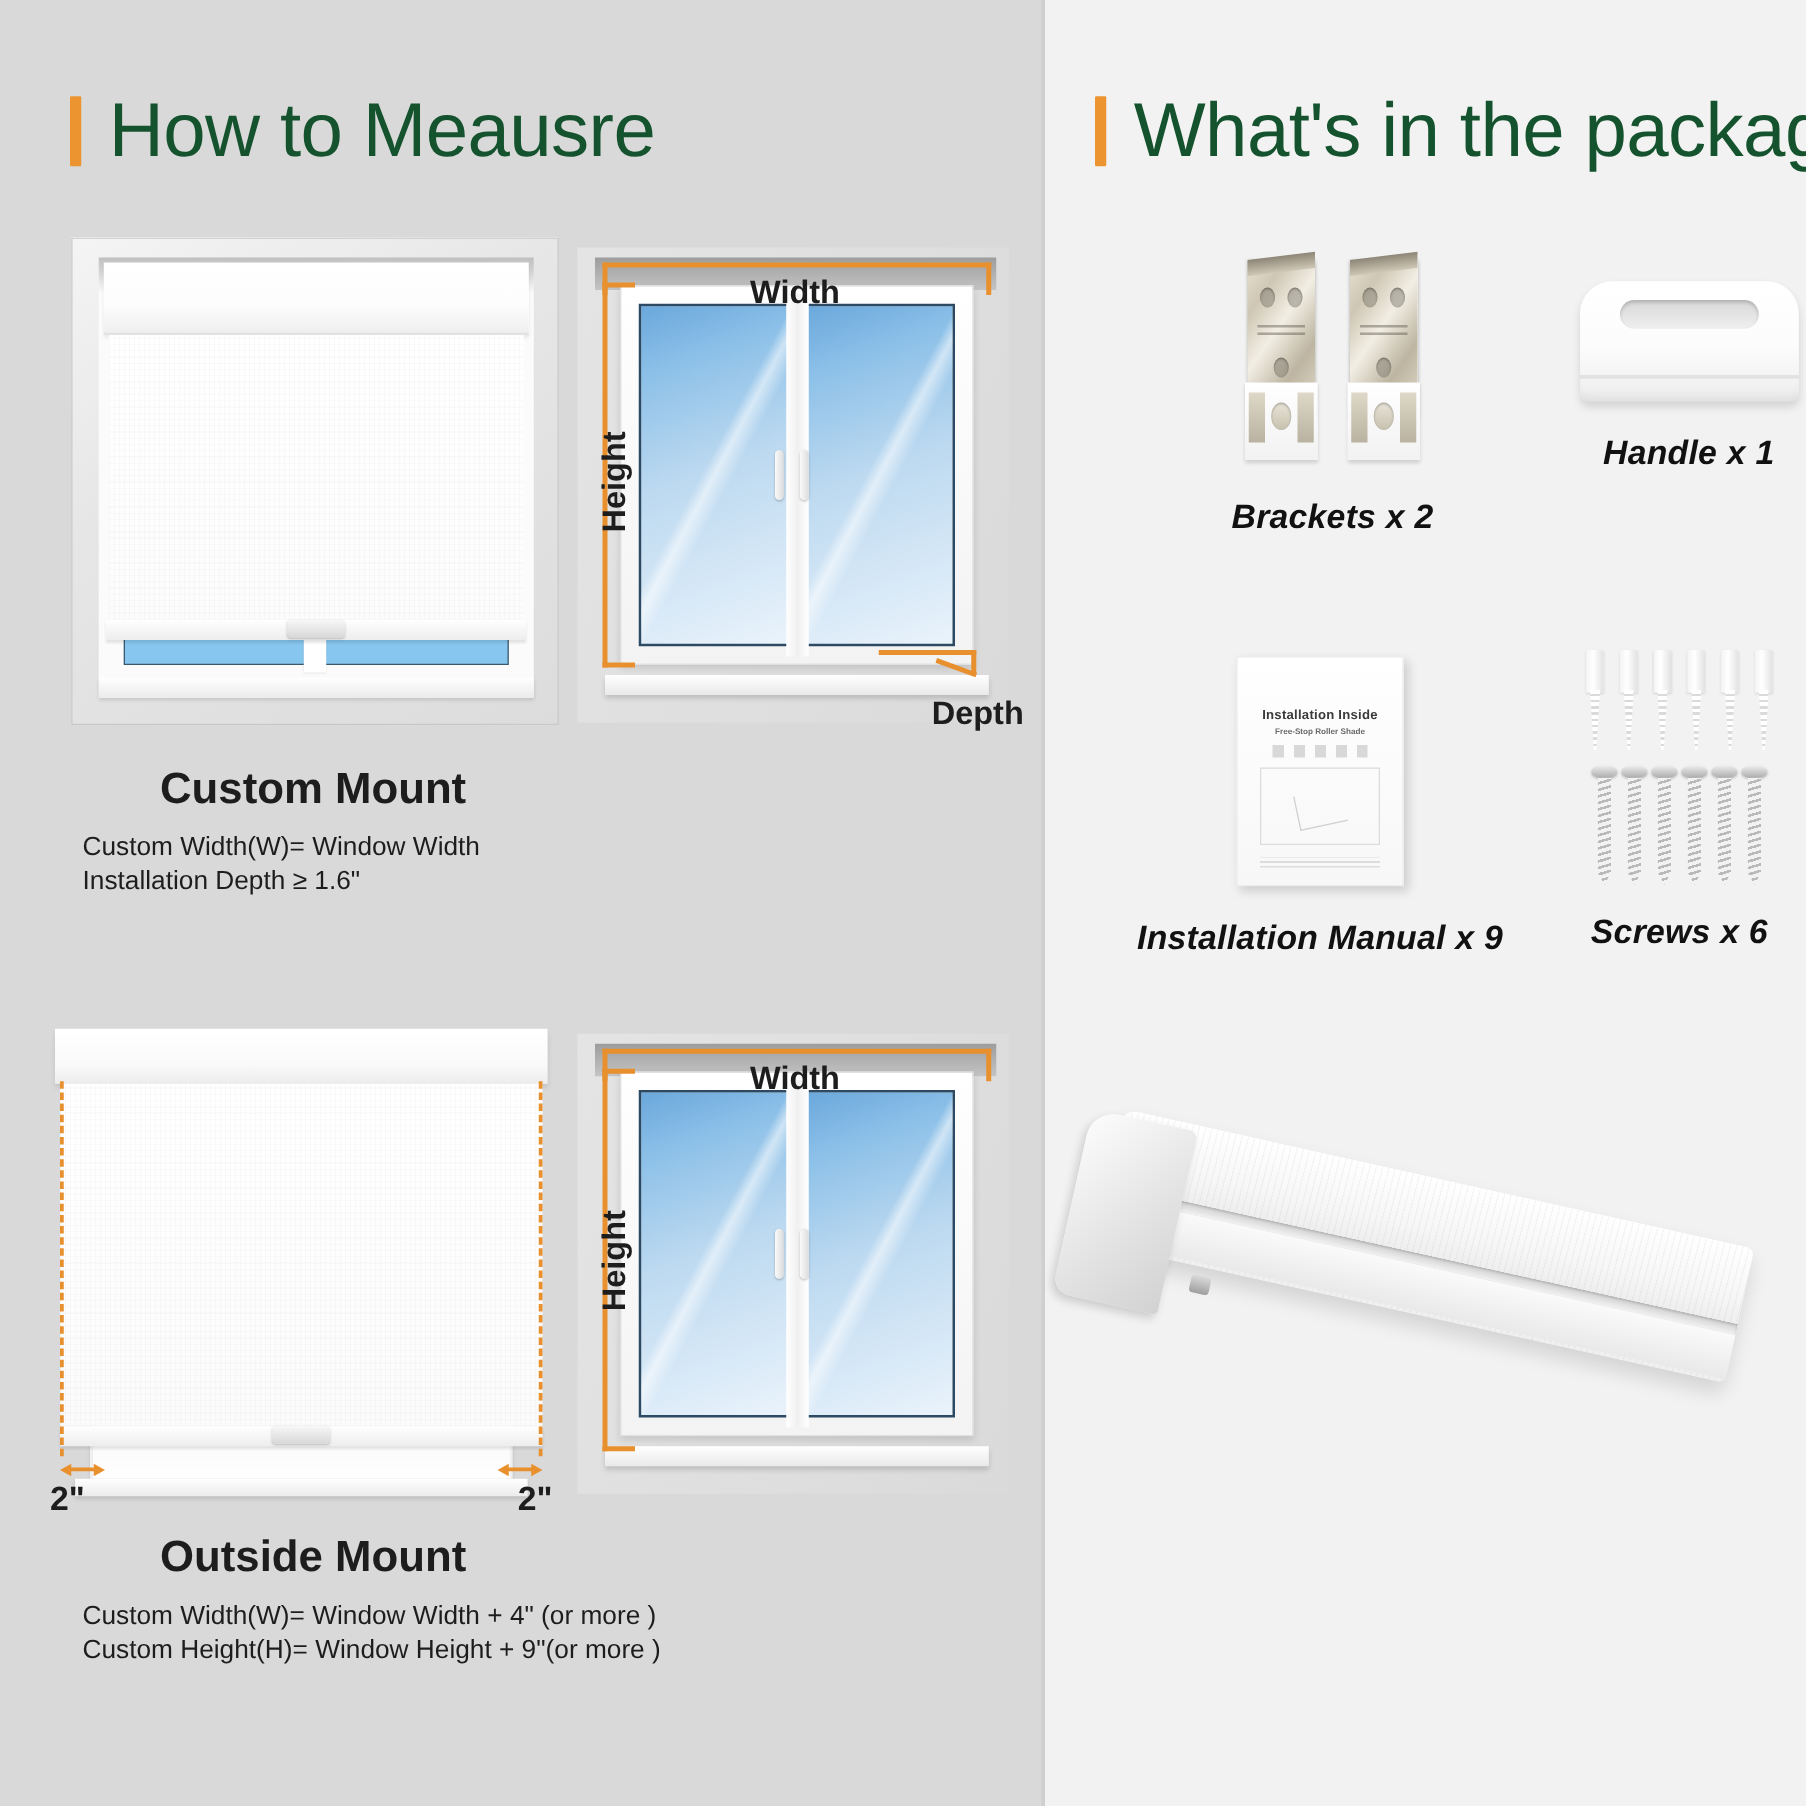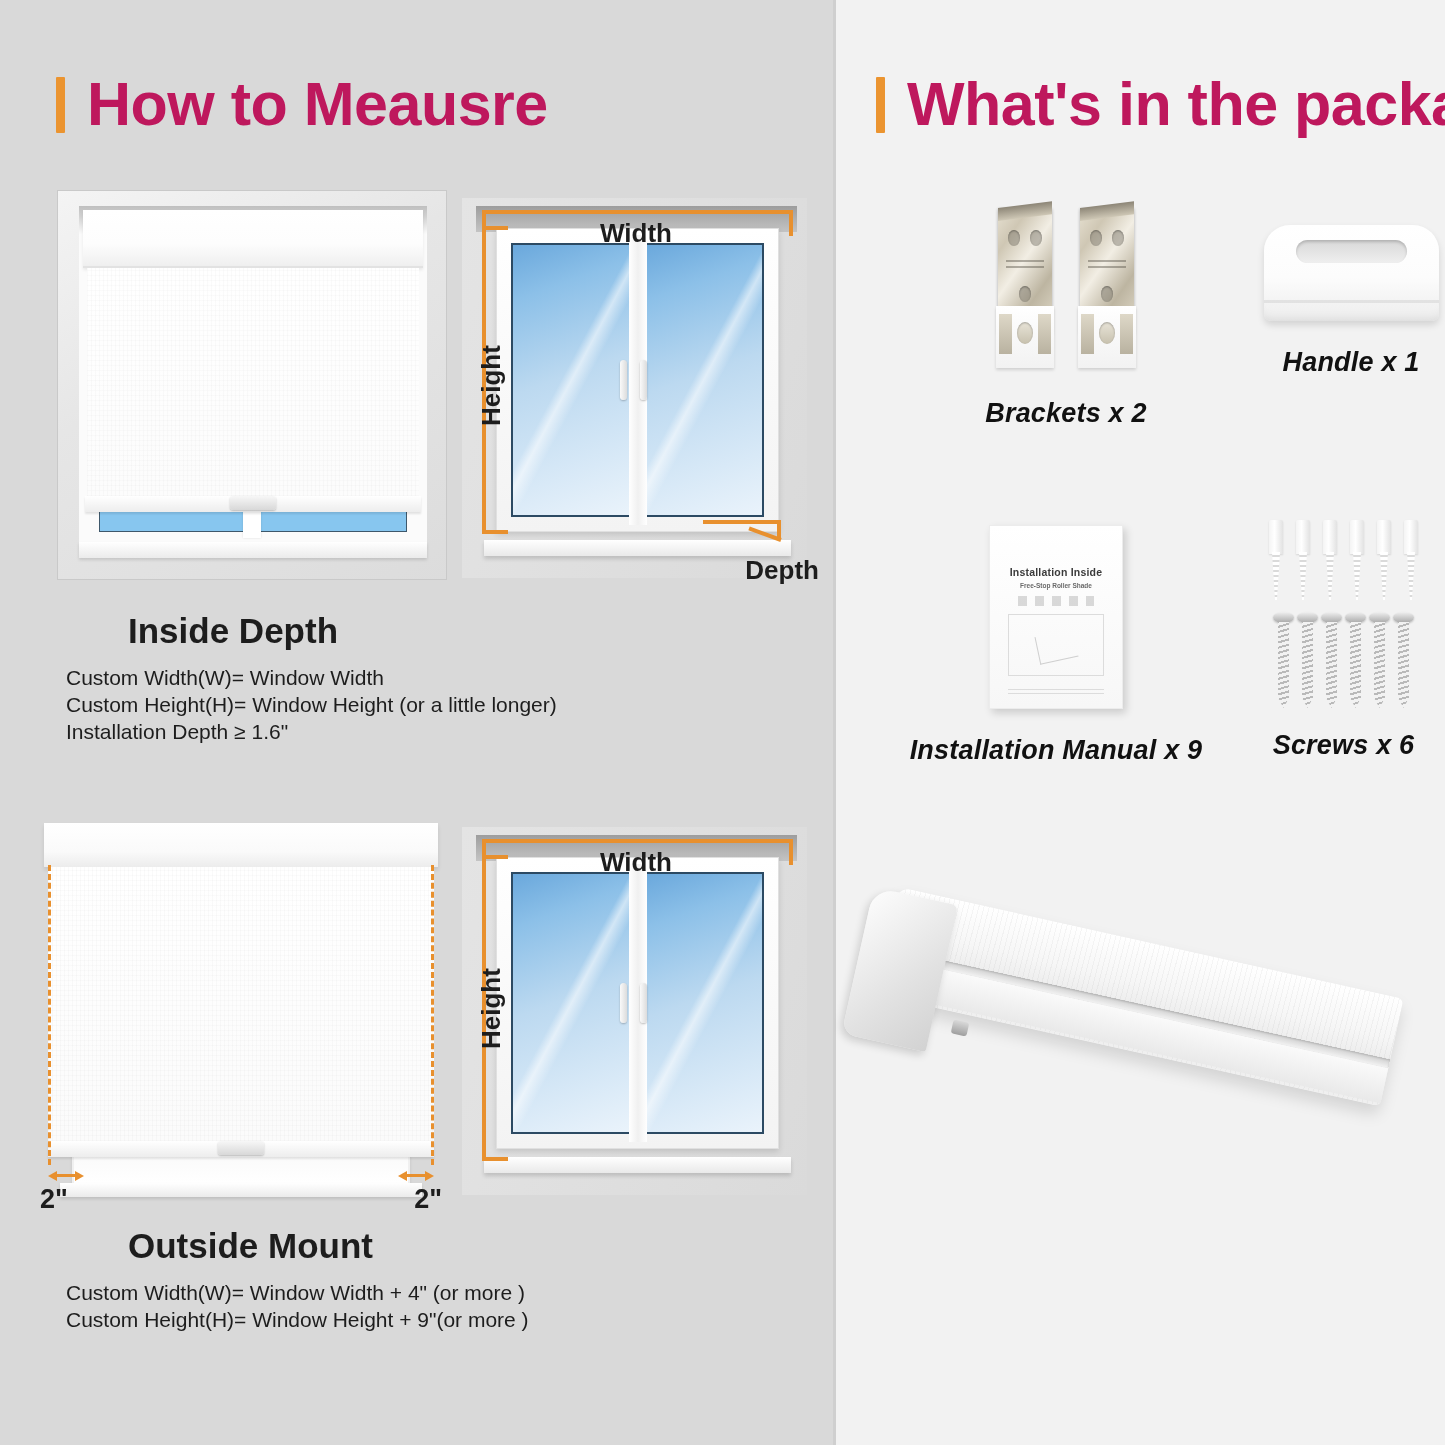--- a/index.html
+++ b/index.html
@@ -16,21 +16,21 @@
   .panel-divider { width: 3px; height: 100%; background: #cfcfcf; }
   .panel-right { position: relative; flex: 1; height: 100%; background: #f2f2f2; }
 
   
   .heading { display: flex; align-items: center; }
   .heading .accent {
     width: 9px; height: 56px; background: #eb9430; border-radius: 1px;
     margin-right: 22px; flex: 0 0 auto;
   }
   .heading .htext {
-    font-size: 61px; font-weight: bold; color: #be185d;
+    font-size: 61px; font-weight: normal; color: #14532d;
     letter-spacing: -0.5px; white-space: nowrap; line-height: 1;
   }
   #head-left  { position: absolute; left: 56px; top: 74px; }
   #head-right { position: absolute; left: 40px; top: 74px; }
 
   
   .mount-block { position: absolute; left: 0; width: 833px; }
   #block-inside  { top: 190px; }
   #block-outside { top: 805px; }
 
@@ -391,24 +391,23 @@
           <div class="dim-tick" style="left:20px;bottom:44px;width:26px;height:4px;"></div>
           <div class="dim-label vert" style="left:14px;top:228px;">Height</div>
 
           <div class="dim-line" style="right:26px;bottom:54px;width:78px;height:4px;"></div>
           <div class="dim-tick" style="right:26px;bottom:38px;width:4px;height:20px;"></div>
           <div class="dim-line" style="right:26px;bottom:36px;width:34px;height:4px;transform:rotate(20deg);transform-origin:right center;"></div>
           <div class="dim-label" style="right:-12px;bottom:-8px;">Depth</div>
         </div>
       </div>
 
-      <div class="mount-title">Inside Depth</div>
+      <div class="mount-title">Custom Mount</div>
       <div class="mount-lines">
         <div class="ln">Custom Width(W)= Window Width</div>
-        <div class="ln">Custom Height(H)= Window Height (or a little longer)</div>
         <div class="ln">Installation Depth ≥ 1.6"</div>
       </div>
     </div>
 
     <div class="mount-block" id="block-outside">
       <div class="diagram-row">
 
         <div class="shade-fig" id="fig-outside">
           <div class="om-wall"></div>
           <div class="om-window-below"></div>

